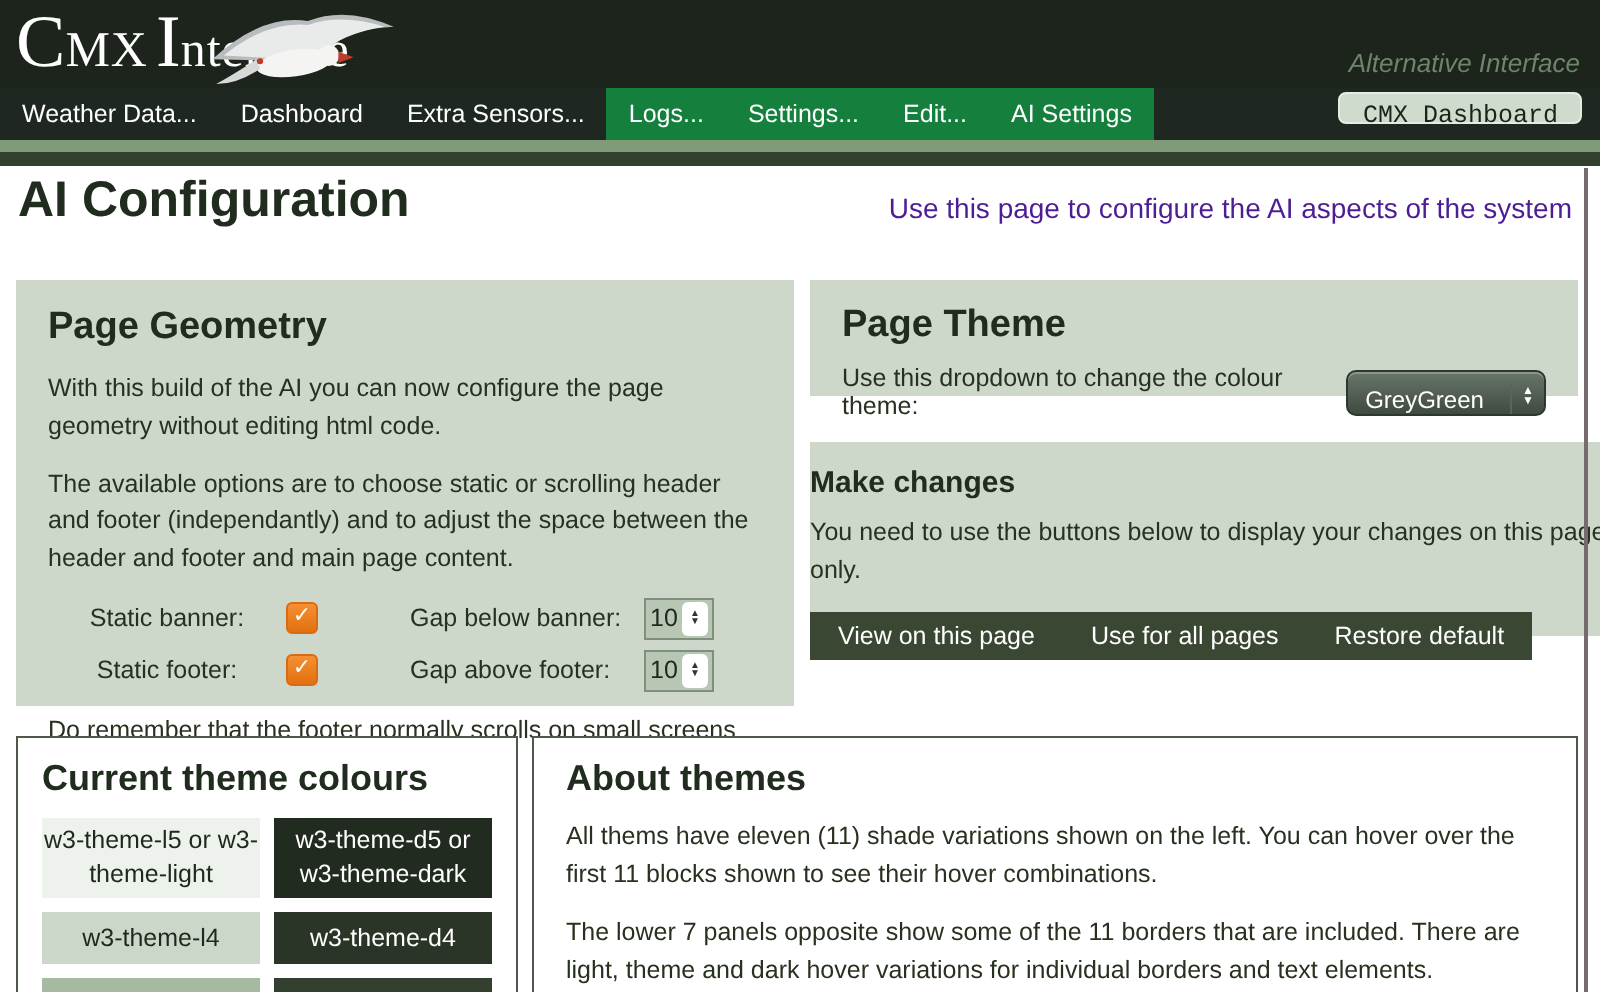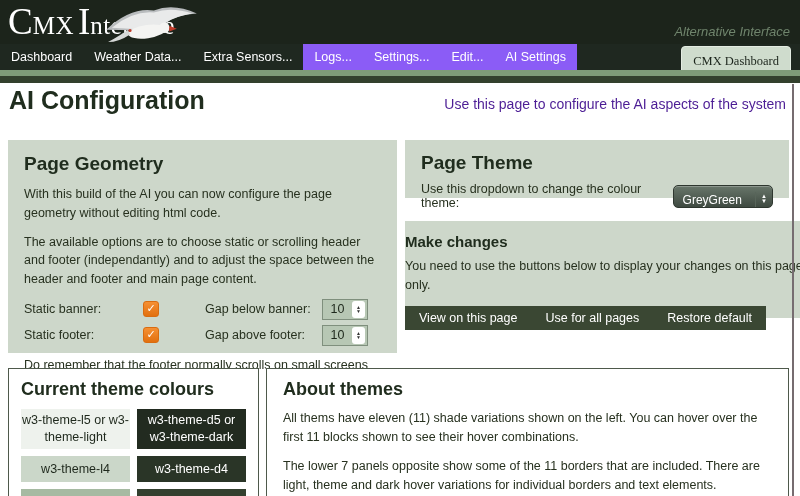--- a/index.html
+++ b/index.html
@@ -14,24 +14,24 @@
   .logo .small { font-size:25px; line-height:44px; letter-spacing:0.5px; }
   .gull { position:absolute; left:103px; top:1px; width:98px; height:42px; }
   .alt-int { position:absolute; right:10px; top:24px; font-size:13px; font-style:italic;
              color:#6f846c; }
 
   
   .nav { position:absolute; left:0; top:44px; width:800px; height:26px; background:#1f2820;
          display:flex; align-items:stretch; }
   .nav-item { padding:0 11px; font-size:12.5px; line-height:26px; color:#ffffff;
               cursor:pointer; white-space:nowrap; }
-  .nav-item.hl { background:#8b5cf6; }
-  .cmx-btn { position:absolute; right:9px; top:2px; height:30px; line-height:22px;
+  .nav-item.hl { background:#15803d; }
+  .cmx-btn { position:absolute; right:9px; top:2px; height:16px; line-height:22px;
              padding:0 11px; background:#cfdccd; color:#1b241b; font-size:12.5px;
-             border:1px solid #e4ece2; border-radius:4px; font-family:Liberation Serif, serif; cursor:pointer; }
+             border:1px solid #e4ece2; border-radius:4px; font-family:Liberation Mono, monospace; cursor:pointer; }
 
   .strip-light { position:absolute; left:0; top:70px; width:800px; height:6px; background:#7f9b78; }
   .strip-dark  { position:absolute; left:0; top:76px; width:800px; height:7px; background:#33402d; }
 
   
   .h1 { position:absolute; left:9px; top:86px; font-size:25px; font-weight:bold; color:#202d1e; }
   .subtitle { position:absolute; right:14px; top:96px; font-size:14px; color:#4c1d95; }
 
   
   .panel { position:absolute; box-sizing:border-box; }
@@ -44,26 +44,26 @@
   .p-swatches { left:8px;   top:368px; width:251px; height:160px; padding:10px 12px; }
   .p-about    { left:266px; top:368px; width:523px; height:160px; padding:10px 16px; }
 
   .t-big   { font-size:19px; }
   .t-mid   { font-size:15px; }
   .t-card  { font-size:18px; }
   .body-txt { font-size:12.5px; line-height:1.5; color:#27311f; margin:10px 0 0 0; }
 
   
   .frow { display:flex; align-items:center; margin-top:5px; font-size:12.5px; color:#27311f; }
-  .frow .lbl    { width:119px; }
+  .frow .lbl    { width:119px;text-align:center; }
   .frow .gaplbl { margin-left:46px; width:117px; }
   .cbx { width:14px; height:14px; border-radius:3px; border:1px solid #d96c10;
          background:linear-gradient(#f59034,#e2700f); color:#fff; font-size:11px;
          line-height:13px; text-align:center; cursor:pointer; }
-  .numin { width:46px; height:21px; background:#b7c7b4; border:1px solid #7f8f7d;
+  .numin { width:35px; height:21px; background:#b7c7b4; border:1px solid #7f8f7d;
            display:flex; align-items:center; box-sizing:border-box; cursor:pointer; }
   .numin .val { flex:1; text-align:center; font-size:12.5px; color:#1e281c; }
   .stepper { width:13px; height:17px; margin-right:2px; background:#ffffff; border-radius:3px;
              display:flex; flex-direction:column; align-items:center; justify-content:center;
              font-size:5px; line-height:4px; color:#333; }
 
   
   .theme-row { display:flex; align-items:center; margin-top:8px; font-size:12.5px; color:#27311f; }
   .select { margin-left:6px; width:105px; height:21px; border-radius:5px;
             background:linear-gradient(#68766a,#3f4a41); border:1px solid #2e372f;
@@ -107,22 +107,22 @@
       <ellipse cx="45" cy="32" rx="20" ry="7" fill="#f4f4f2" transform="rotate(-8 45 32)"></ellipse>
       <path d="M27 35 Q15 43 4 43 Q18 35 25 30 Z" fill="#d7d9d8"></path>
       <circle cx="63" cy="28" r="5.5" fill="#f4f4f2"></circle>
       <path d="M68 26 l8 3 -8 3 z" fill="#c03c2a"></path>
       <circle cx="27" cy="31" r="1.6" fill="#c03c2a"></circle>
     </svg>
     <div class="alt-int">Alternative Interface</div>
   </div>
 
   <div class="nav">
+    <div class="nav-item">Weather Data...</div>
     <div class="nav-item">Dashboard</div>
-    <div class="nav-item">Weather Data...</div>
     <div class="nav-item">Extra Sensors...</div>
     <div class="nav-item hl">Logs...</div>
     <div class="nav-item hl">Settings...</div>
     <div class="nav-item hl">Edit...</div>
     <div class="nav-item hl">AI Settings</div>
     <button class="cmx-btn">CMX Dashboard</button>
   </div>
 
   <div class="strip-light"></div>
   <div class="strip-dark"></div>

